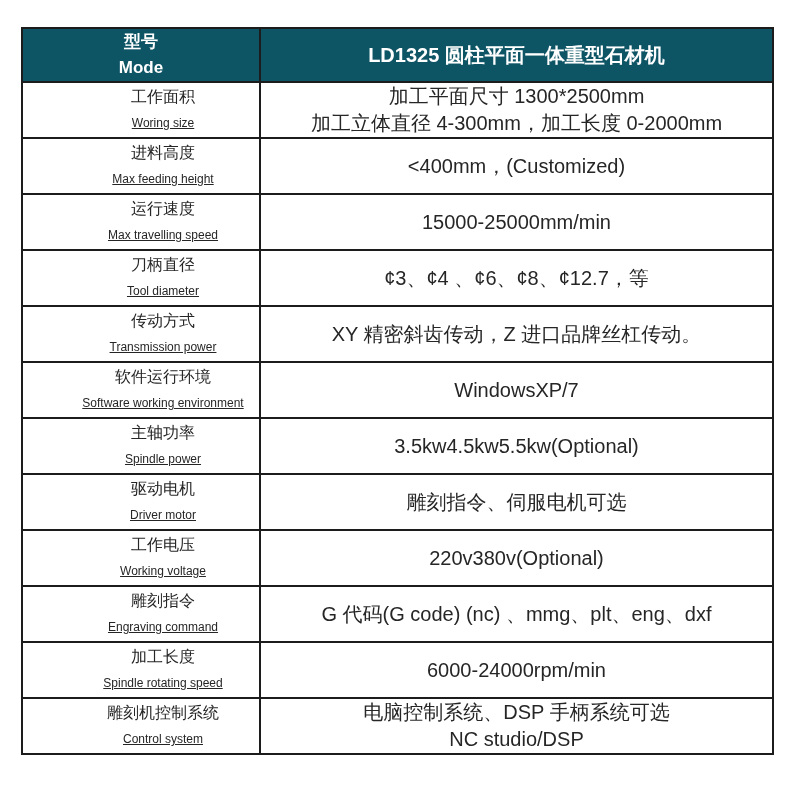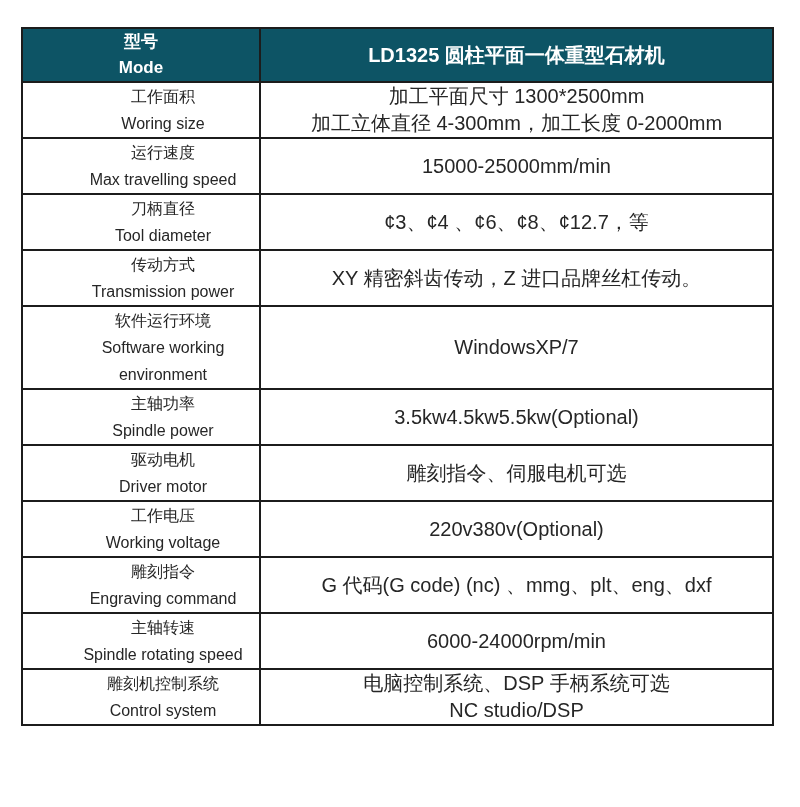--- a/index.html
+++ b/index.html
@@ -62,21 +62,21 @@
   .label-stack {
     display: flex;
     flex-direction: column;
     justify-content: center;
     align-items: center;
     line-height: 27px;
     font-size: 16px;
     padding-left: 44px;
   }
   .label-zh { font-size: 16px; }
-  .label-en { font-size: 16px; }
+  .label-en { font-size: 12px; text-decoration: underline; }
   .value-cell { text-align: center; }
   .value-stack {
     display: flex;
     flex-direction: column;
     justify-content: center;
     align-items: center;
     line-height: 27px;
     font-size: 20px;
   }
 </style>
@@ -111,20 +111,33 @@
         </div>
       </td>
       <td class="value-cell">
         <div class="value-stack">
           <span>加工平面尺寸 1300*2500mm</span>
           <span>加工立体直径 4-300mm，加工长度 0-2000mm</span>
         </div>
       </td>
     </tr>
 
+    <tr class="body-row">
+      <td class="label-cell">
+        <div class="label-stack">
+          <span class="label-zh">进料高度</span>
+          <span class="label-en">Max feeding height</span>
+        </div>
+      </td>
+      <td class="value-cell">
+        <div class="value-stack">
+          <span>&lt;400mm，(Customized)</span>
+        </div>
+      </td>
+    </tr>
 
     <tr class="body-row">
       <td class="label-cell">
         <div class="label-stack">
           <span class="label-zh">运行速度</span>
           <span class="label-en">Max travelling speed</span>
         </div>
       </td>
       <td class="value-cell">
         <div class="value-stack">
@@ -227,21 +240,21 @@
       <td class="value-cell">
         <div class="value-stack">
           <span>G 代码(G code) (nc) 、mmg、plt、eng、dxf</span>
         </div>
       </td>
     </tr>
 
     <tr class="body-row">
       <td class="label-cell">
         <div class="label-stack">
-          <span class="label-zh">主轴转速</span>
+          <span class="label-zh">加工长度</span>
           <span class="label-en">Spindle rotating speed</span>
         </div>
       </td>
       <td class="value-cell">
         <div class="value-stack">
           <span>6000-24000rpm/min</span>
         </div>
       </td>
     </tr>
 

